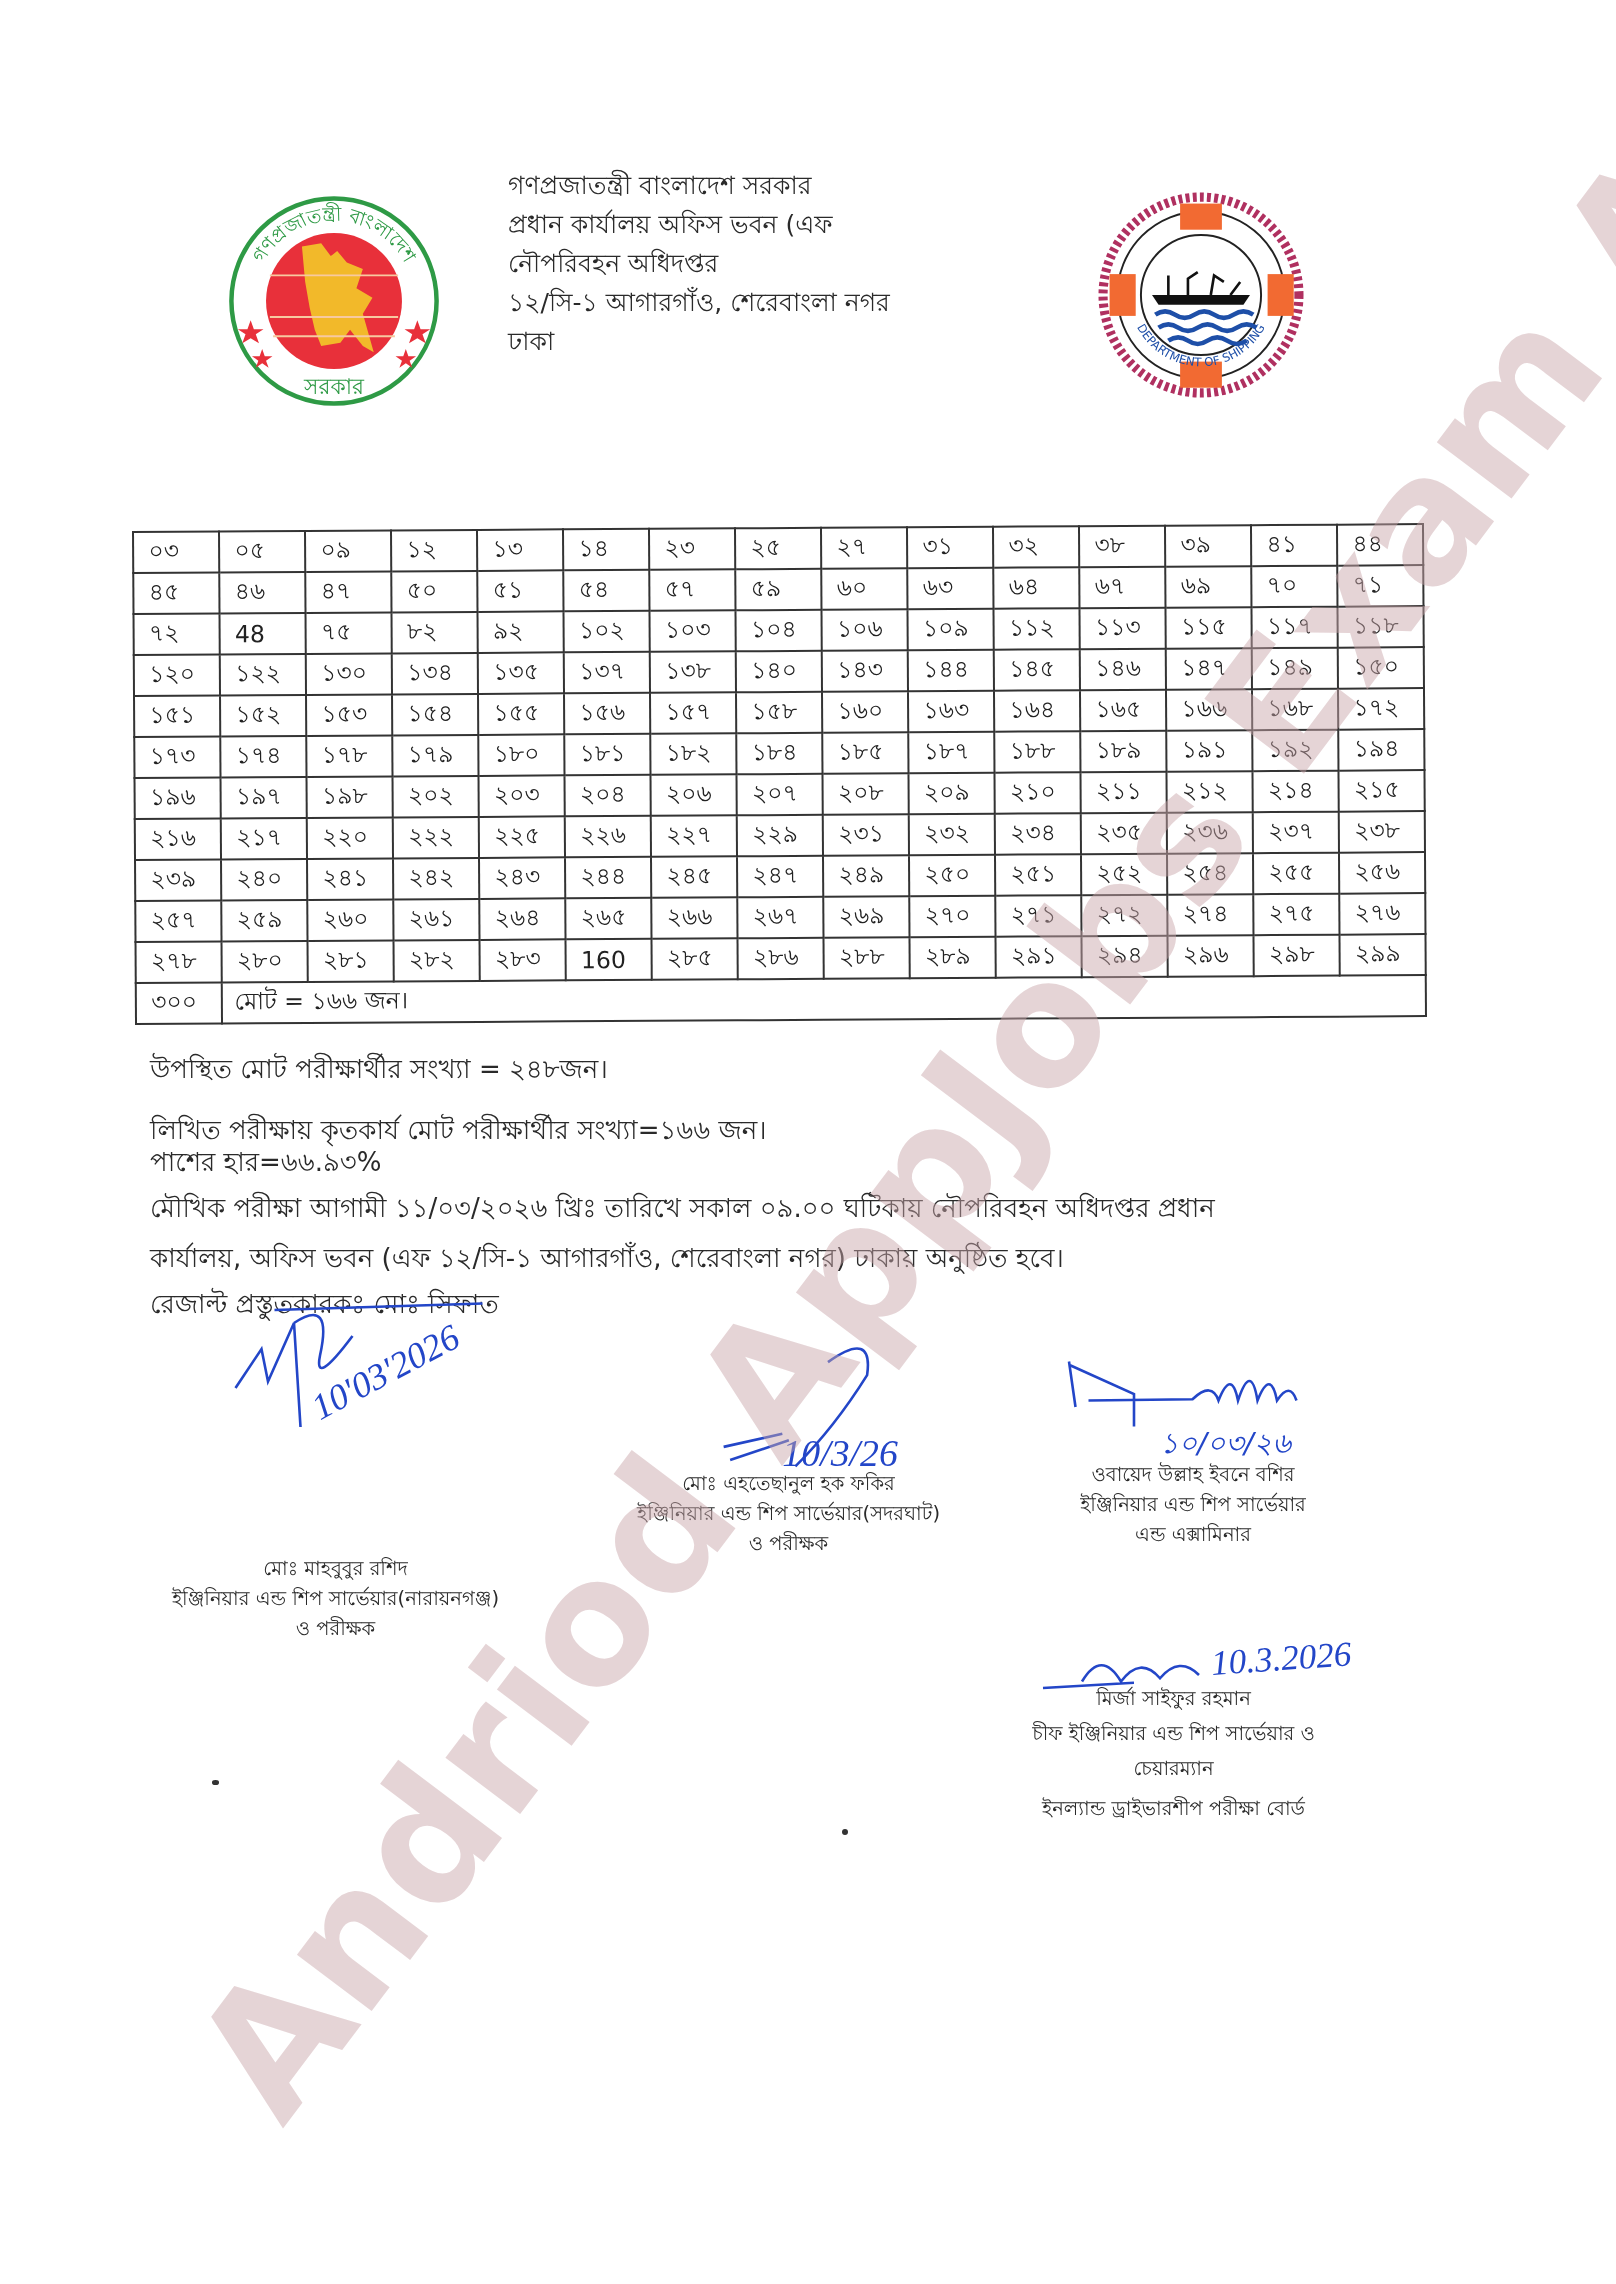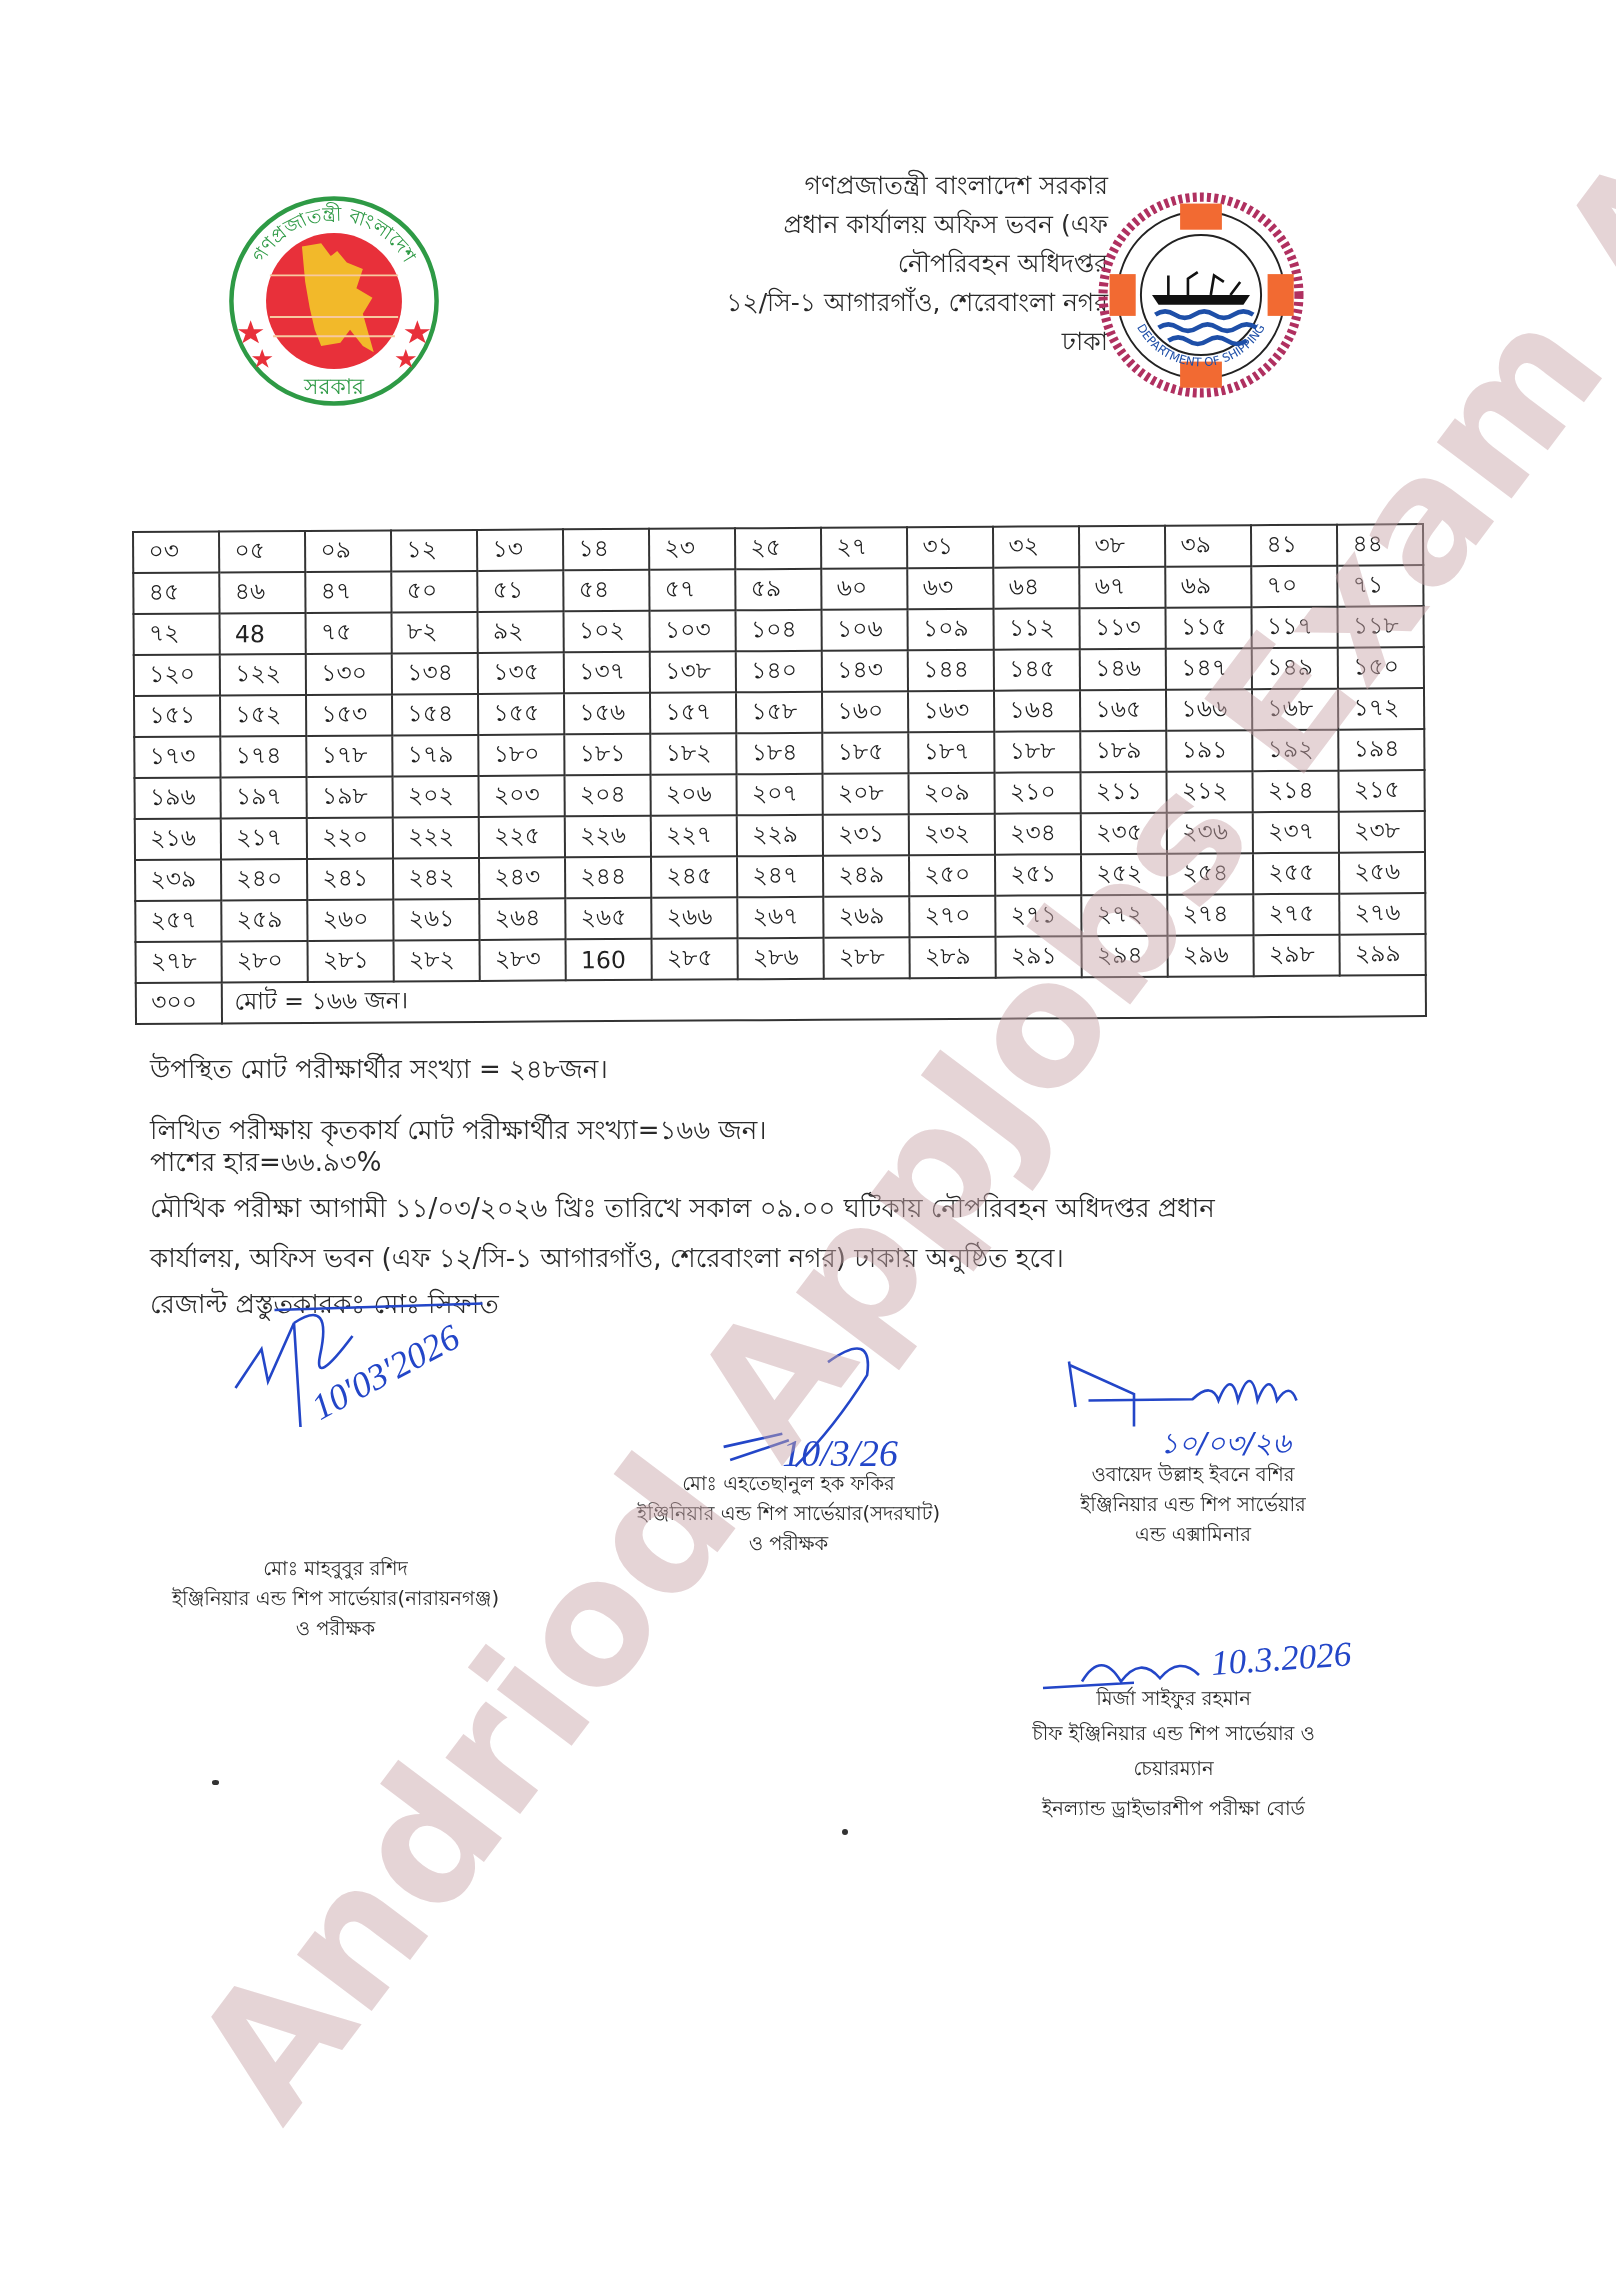--- a/index.html
+++ b/index.html
@@ -7,21 +7,21 @@
       width: 1616px; height: 2284px; position: relative; overflow: hidden;
       font-family: "DejaVu Sans", "Liberation Sans", sans-serif; color: #222;
     }
     .page { position: absolute; inset: 0; }
 
     
     .logo-left { position: absolute; left: 225px; top: 192px; width: 218px; height: 218px; }
     .logo-right { position: absolute; left: 1090px; top: 184px; width: 222px; height: 222px; }
     .header-block {
       position: absolute; left: 508px; top: 166px; width: 600px;
-      text-align: right; font-size: 25px; line-height: 39px; color: #2a2a2a;
+      text-align: left; font-size: 25px; line-height: 39px; color: #2a2a2a;
     }
     .header-block div { white-space: nowrap; }
 
     .result-title {
       position: absolute; left: 140px; top: 461px; width: 1238px;
       font-size: 27px; white-space: nowrap; color: #222;
     }
     .result-title b { font-weight: bold; }
 
     

